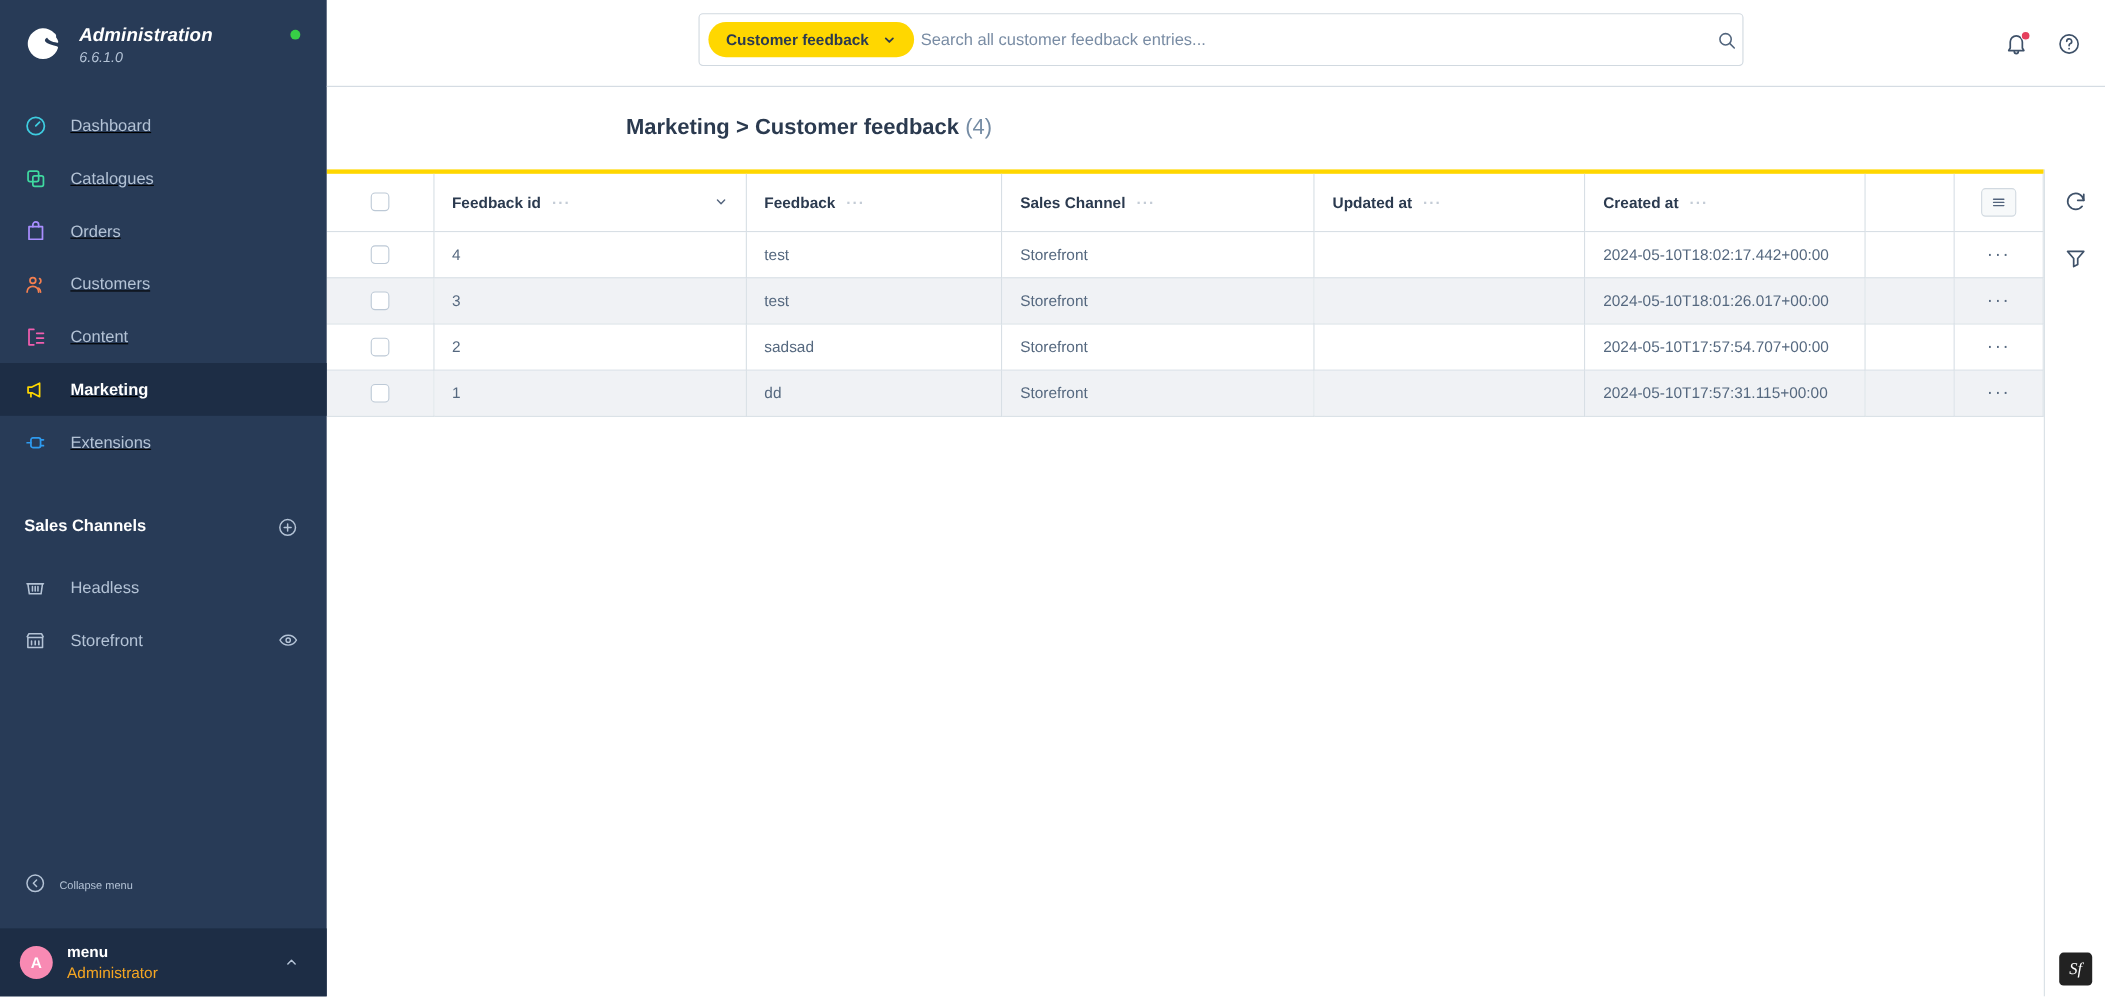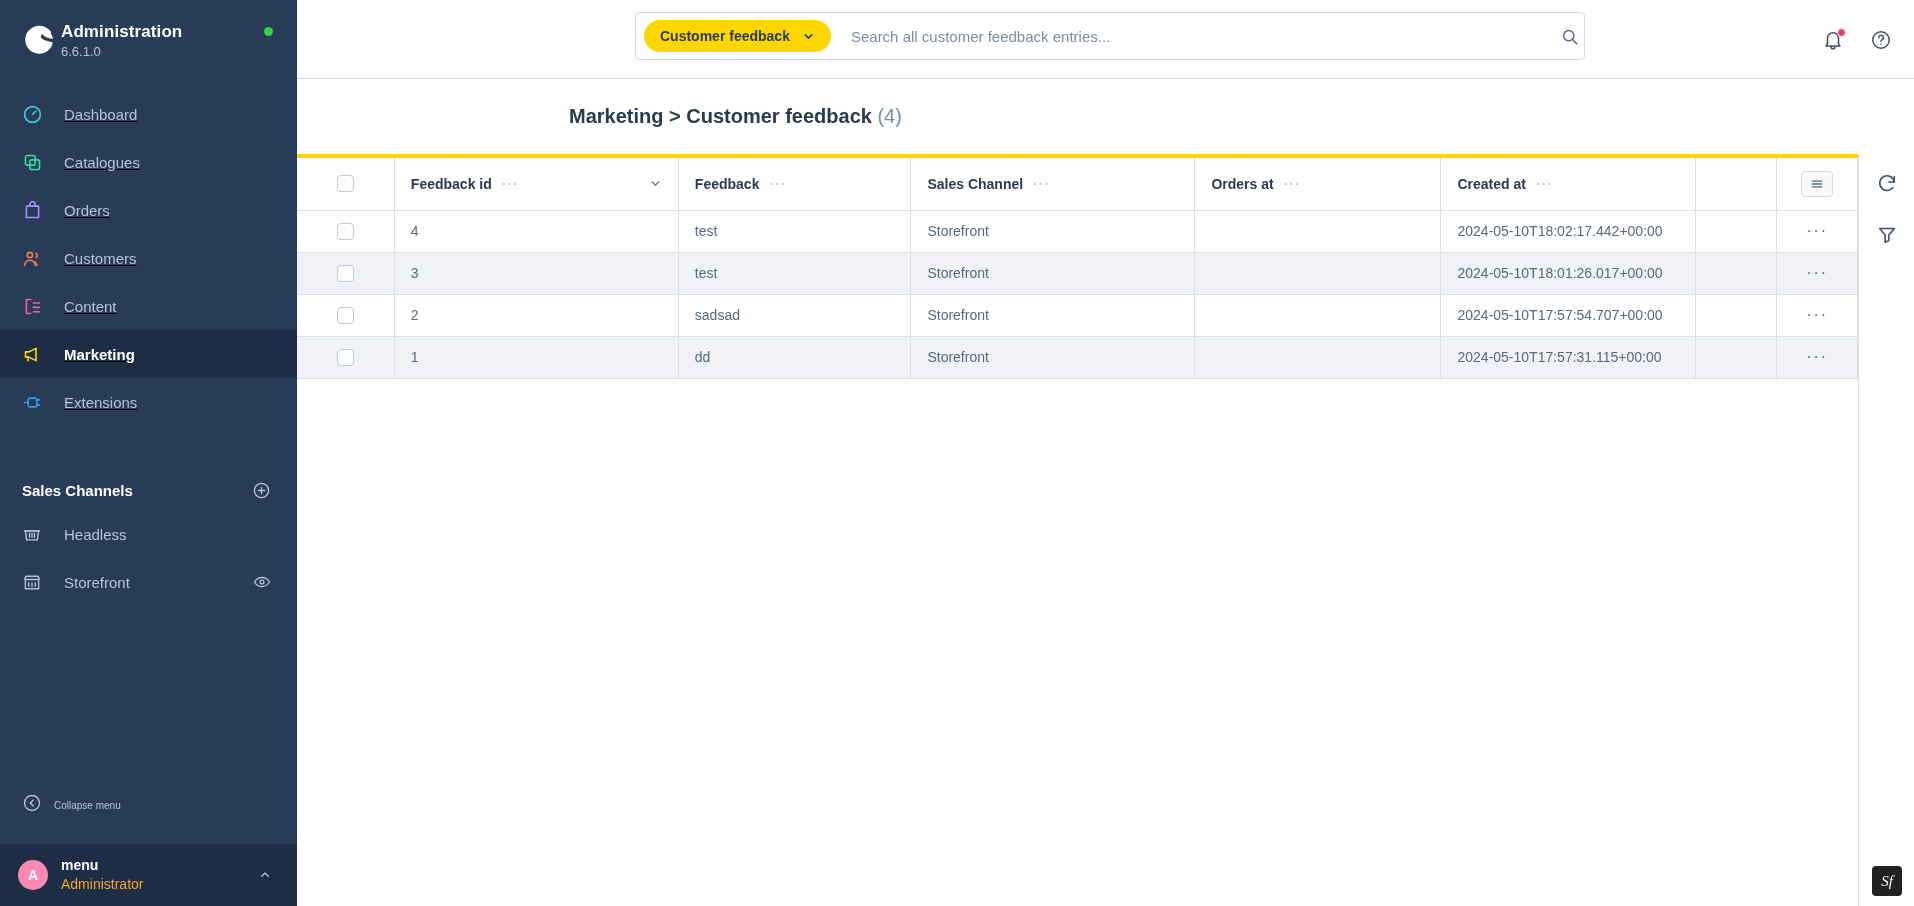--- a/index.html
+++ b/index.html
@@ -19,21 +19,21 @@
     flex: 0 0 297px;
     position: relative;
   }
   .brand {
     height: 80px;
     display: flex; align-items: center;
     padding: 0 24px 0 18px;
     position: relative;
   }
   .brand-logo { width: 42px; height: 42px; flex: 0 0 42px; display:flex; align-items:center; justify-content:center; }
-  .brand-text { margin-left: 1px; }
+  .brand-text { margin-left: 12px; font-style: italic; }
   .brand-title {
     color: #ffffff; font-size: 17px; font-weight: bold; letter-spacing: .1px;
   }
   .brand-version { color: #b4c3d6; font-size: 13px; margin-top: 2px; }
   .brand-dot {
     position: absolute; right: 24px; top: 27px;
     width: 9px; height: 9px; border-radius: 50%; background: #37d046;
   }
 
   .nav { margin-top: 10px; text-decoration: underline; }
@@ -47,21 +47,21 @@
   .nav-item .ico { width: 30px; flex: 0 0 30px; display: flex; align-items: center; }
   .nav-item .lbl {
     color: #b4c3d6; font-size: 15px; margin-left: 12px; white-space: nowrap;
   }
   .nav-item.active { background: #1d2d45; }
   .nav-item.active .lbl { color: #ffffff; font-weight: bold; }
 
   .section-head {
     margin-top: 44px;
     height: 40px;
-    display: flex; align-items: center; justify-content: space-between;
+    display: flex; align-items: flex-start; justify-content: space-between;
     padding: 0 26px 0 22px;
   }
   .section-head .stitle { color: #ffffff; font-size: 15px; font-weight: bold; }
 
   .spacer { flex: 1 1 auto; }
 
   .collapse-row {
     height: 50px; display: flex; align-items: center; padding-left: 22px;
     cursor: pointer; margin-bottom: 14px;
   }
@@ -103,21 +103,21 @@
     background: #ffd700; color: #2b3a4f;
     font-size: 14px; font-weight: bold;
     height: 32px; border-radius: 16px;
     display: flex; align-items: center; gap: 12px;
     padding: 0 16px; cursor: pointer; white-space: nowrap;
   }
   .search-input {
     flex: 1 1 auto; border: none; outline: none;
     font-family: "Liberation Sans", sans-serif;
     font-size: 15px; color: #2b3a4f;
-    margin-left: 20px; background: transparent;
+    margin-left: 6px; background: transparent;
   }
   .search-input::placeholder { color: #798ca4; }
   .search-ico-btn { width: 30px; display: flex; align-items: center; justify-content: center; cursor: pointer; }
 
   .topbar-right {
     position: absolute; right: 22px; top: 0; height: 79px;
     display: flex; align-items: center; gap: 26px;
   }
   .icon-btn { cursor: pointer; display: flex; align-items: center; justify-content: center; position: relative; }
   .badge-dot {
@@ -450,21 +450,21 @@
                 </span>
               </th>
               <th>
                 <span class="th-inner">
                   <span>Sales Channel</span>
                   <span class="th-dots">···</span>
                 </span>
               </th>
               <th>
                 <span class="th-inner">
-                  <span>Orders at</span>
+                  <span>Updated at</span>
                   <span class="th-dots">···</span>
                 </span>
               </th>
               <th>
                 <span class="th-inner">
                   <span>Created at</span>
                   <span class="th-dots">···</span>
                 </span>
               </th>
               <th></th>

